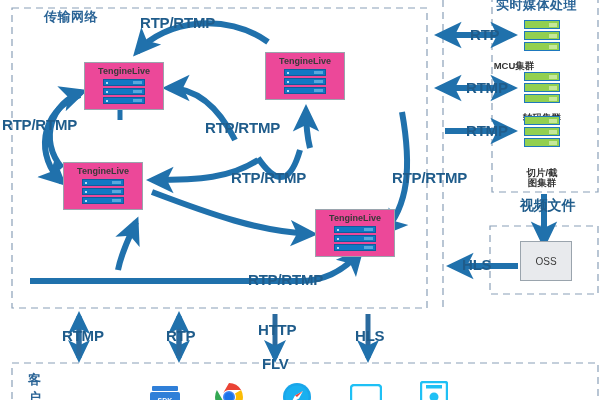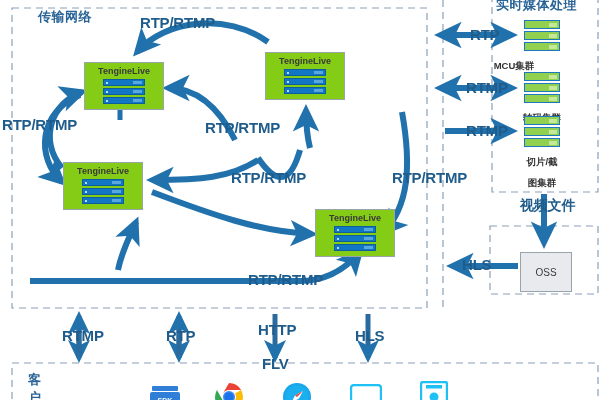--- a/index.html
+++ b/index.html
@@ -36,21 +36,21 @@
     font-size: 15px;
     font-weight: bold;
     white-space: nowrap;
     letter-spacing: -0.2px;
     line-height: 11px;
     text-align: center;
     background: transparent;
   }
   .node-box {
     position: absolute;
-    background: #84cc16;
+    background: #ec4899;
     border: 1px solid #9aa4ad;
     box-sizing: border-box;
   }
   .node-label {
     position: absolute;
     left: 0;
     right: 0;
     top: 3px;
     text-align: center;
     font-size: 9px;
@@ -207,21 +207,21 @@
     <line x1="79" y1="356" x2="79" y2="316" stroke="#2a6a9e" stroke-width="5" marker-end="url(#ah)"></line>
 
     <line x1="179" y1="318" x2="179" y2="358" stroke="#2a6a9e" stroke-width="5" marker-end="url(#ah)"></line>
     <line x1="179" y1="356" x2="179" y2="316" stroke="#2a6a9e" stroke-width="5" marker-end="url(#ah)"></line>
 
     <line x1="275" y1="314" x2="275" y2="358" stroke="#2a6a9e" stroke-width="5" marker-end="url(#ah)"></line>
 
     <line x1="368" y1="314" x2="368" y2="358" stroke="#2a6a9e" stroke-width="5" marker-end="url(#ah)"></line>
   </svg>
 
-  <div class="zone-title" style="left:38px; top:8px;">传输网络</div>
+  <div class="zone-title" style="left:44px; top:8px;">传输网络</div>
   <div class="zone-title" style="left:496px; top:-4px;">实时媒体处理</div>
 
   <div class="node-box" style="left:84px; top:62px; width:80px; height:48px;">
     <div class="node-label">TengineLive</div>
     <div class="server-stack">
       <div class="srv-bar"></div>
         <div class="srv-bar"></div>
         <div class="srv-bar"></div>
     </div>
   </div>
@@ -274,27 +274,27 @@
       <div class="green-bar"></div>
   </div>
   <div class="cluster-label" style="left:512px; top:112px; width:60px;">转码集群</div>
   <div class="edge-label" style="left:466px; top:82px;">RTMP</div>
 
   <div class="green-stack" style="left:524px; top:116px;">
     <div class="green-bar"></div>
       <div class="green-bar"></div>
       <div class="green-bar"></div>
   </div>
-  <div class="cluster-label" style="left:512px; top:156px; width:60px;">切片/截</div>
+  <div class="cluster-label" style="left:512px; top:167px; width:60px;">切片/截</div>
   <div class="cluster-label" style="left:512px; top:177px; width:60px;">图集群</div>
   <div class="edge-label" style="left:466px; top:125px;">RTMP</div>
 
   <div class="edge-label" style="left:520px; top:200px; font-size:14px;">视频文件</div>
 
-  <div class="oss-box" style="left:520px; top:252px; width:52px; height:40px;">OSS</div>
+  <div class="oss-box" style="left:520px; top:241px; width:52px; height:40px;">OSS</div>
   <div class="edge-label" style="left:462px; top:259px;">HLS</div>
 
   <div class="edge-label" style="left:62px; top:330px;">RTMP</div>
   <div class="edge-label" style="left:166px; top:330px;">RTP</div>
   <div class="edge-label" style="left:258px; top:324px;text-align:center;">HTTP</div>
   <div class="edge-label" style="left:262px; top:335px;margin-top:23px;">FLV</div>
   <div class="edge-label" style="left:355px; top:330px;">HLS</div>
 
   <div class="client-title" style="left:28px; top:372px;">客</div>
   <div class="client-title" style="left:28px; top:390px;">户</div>

